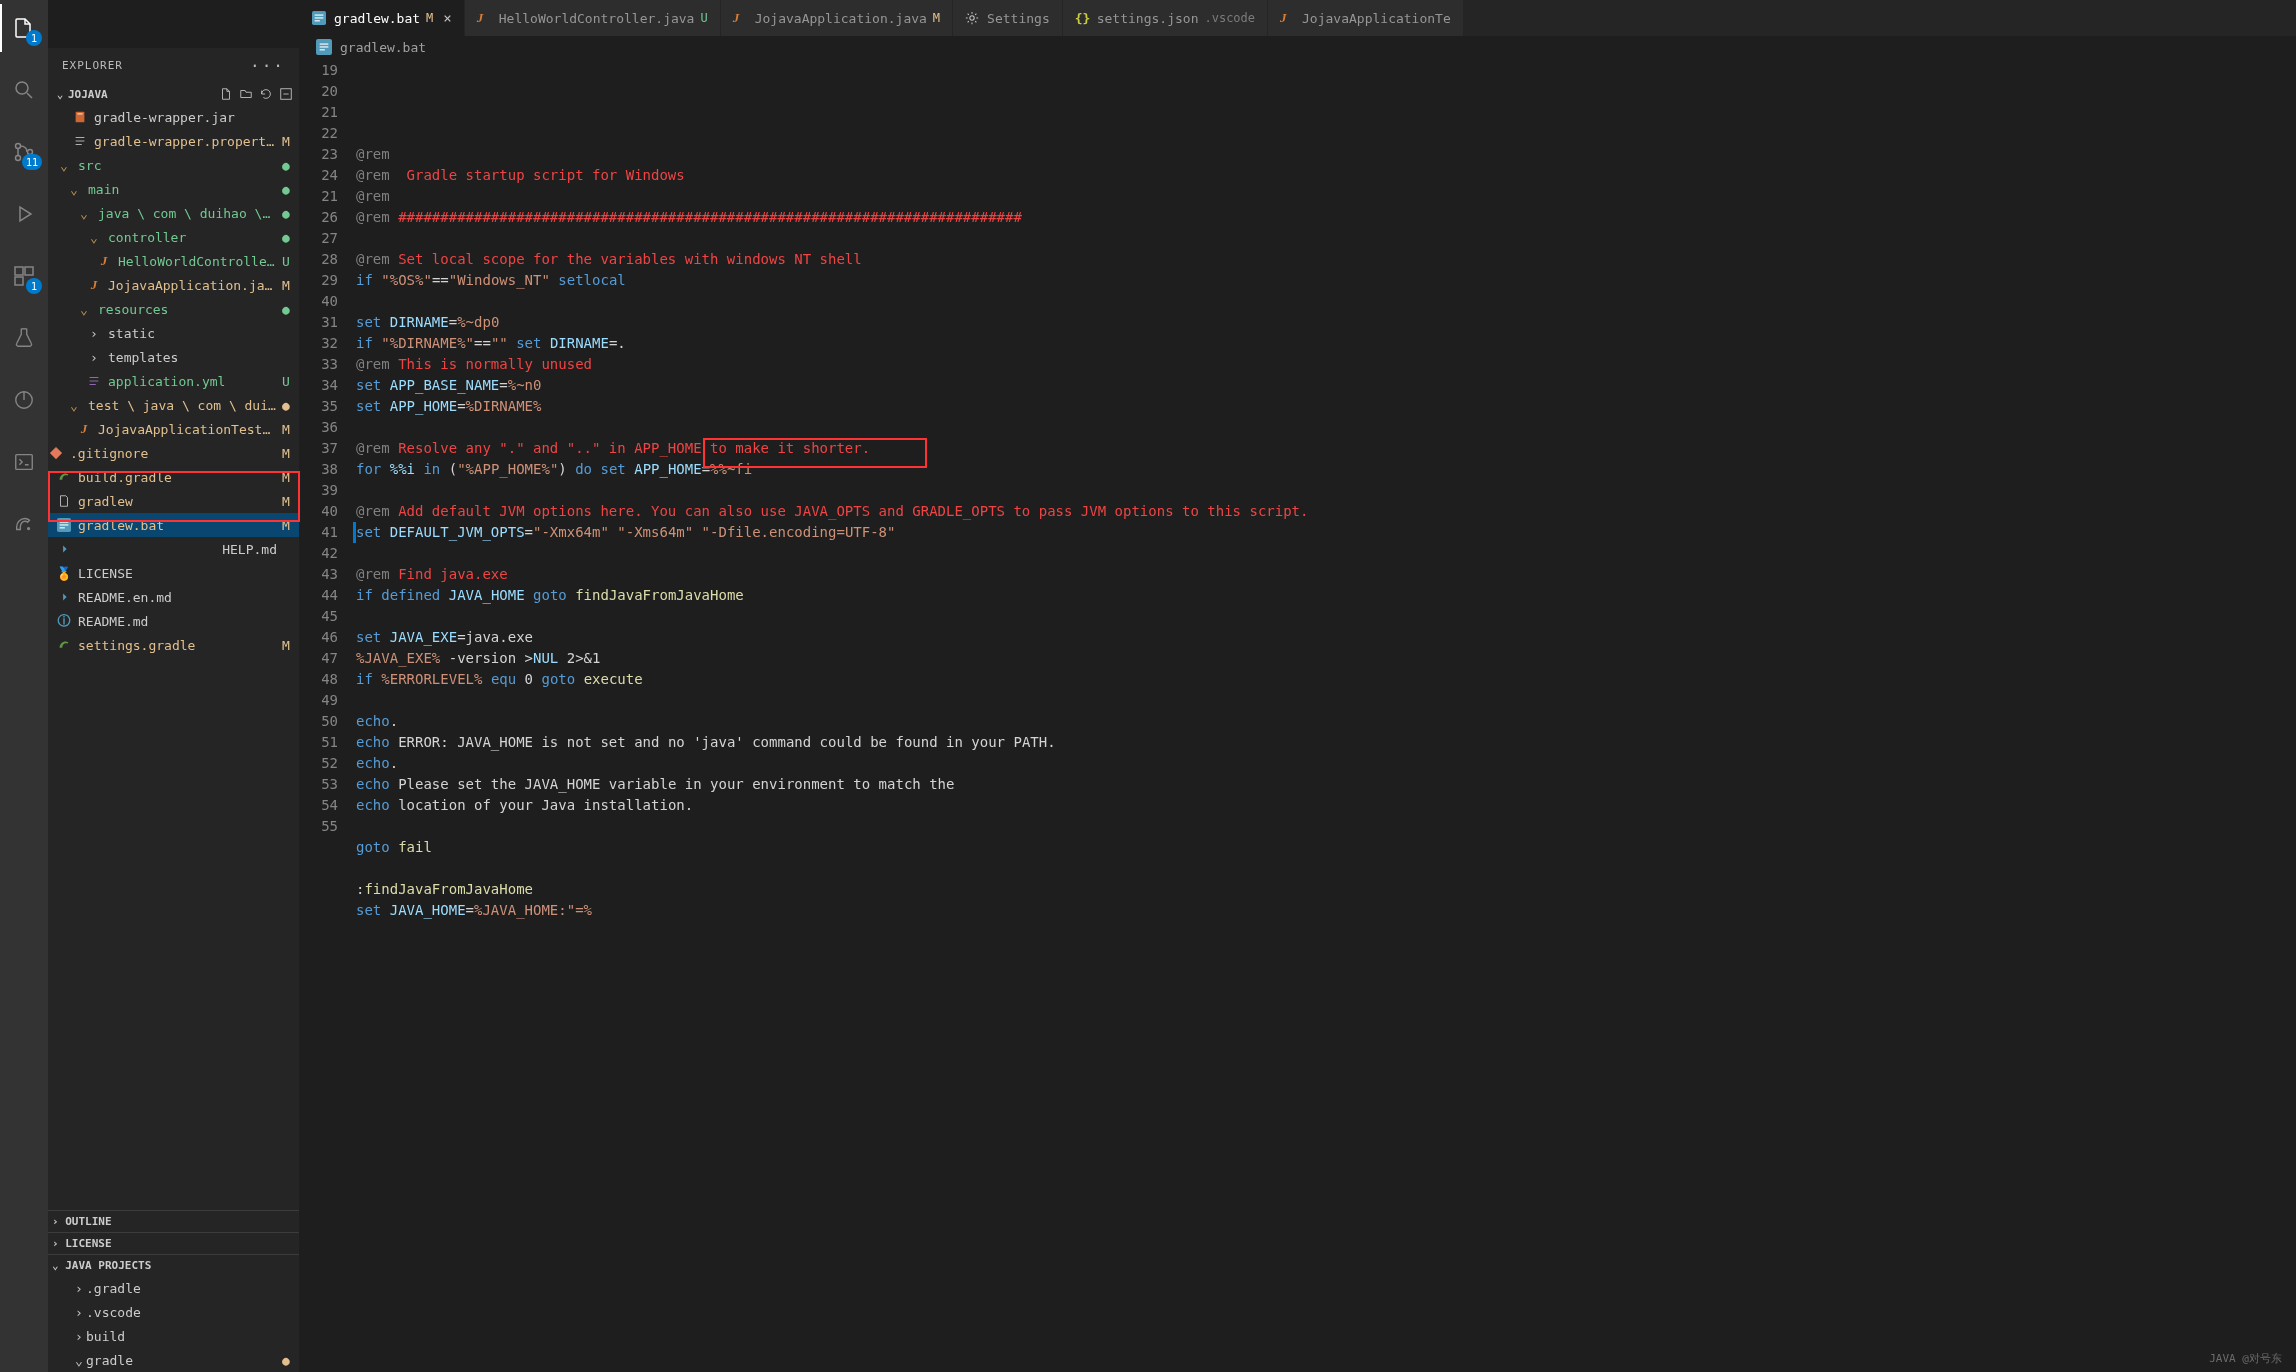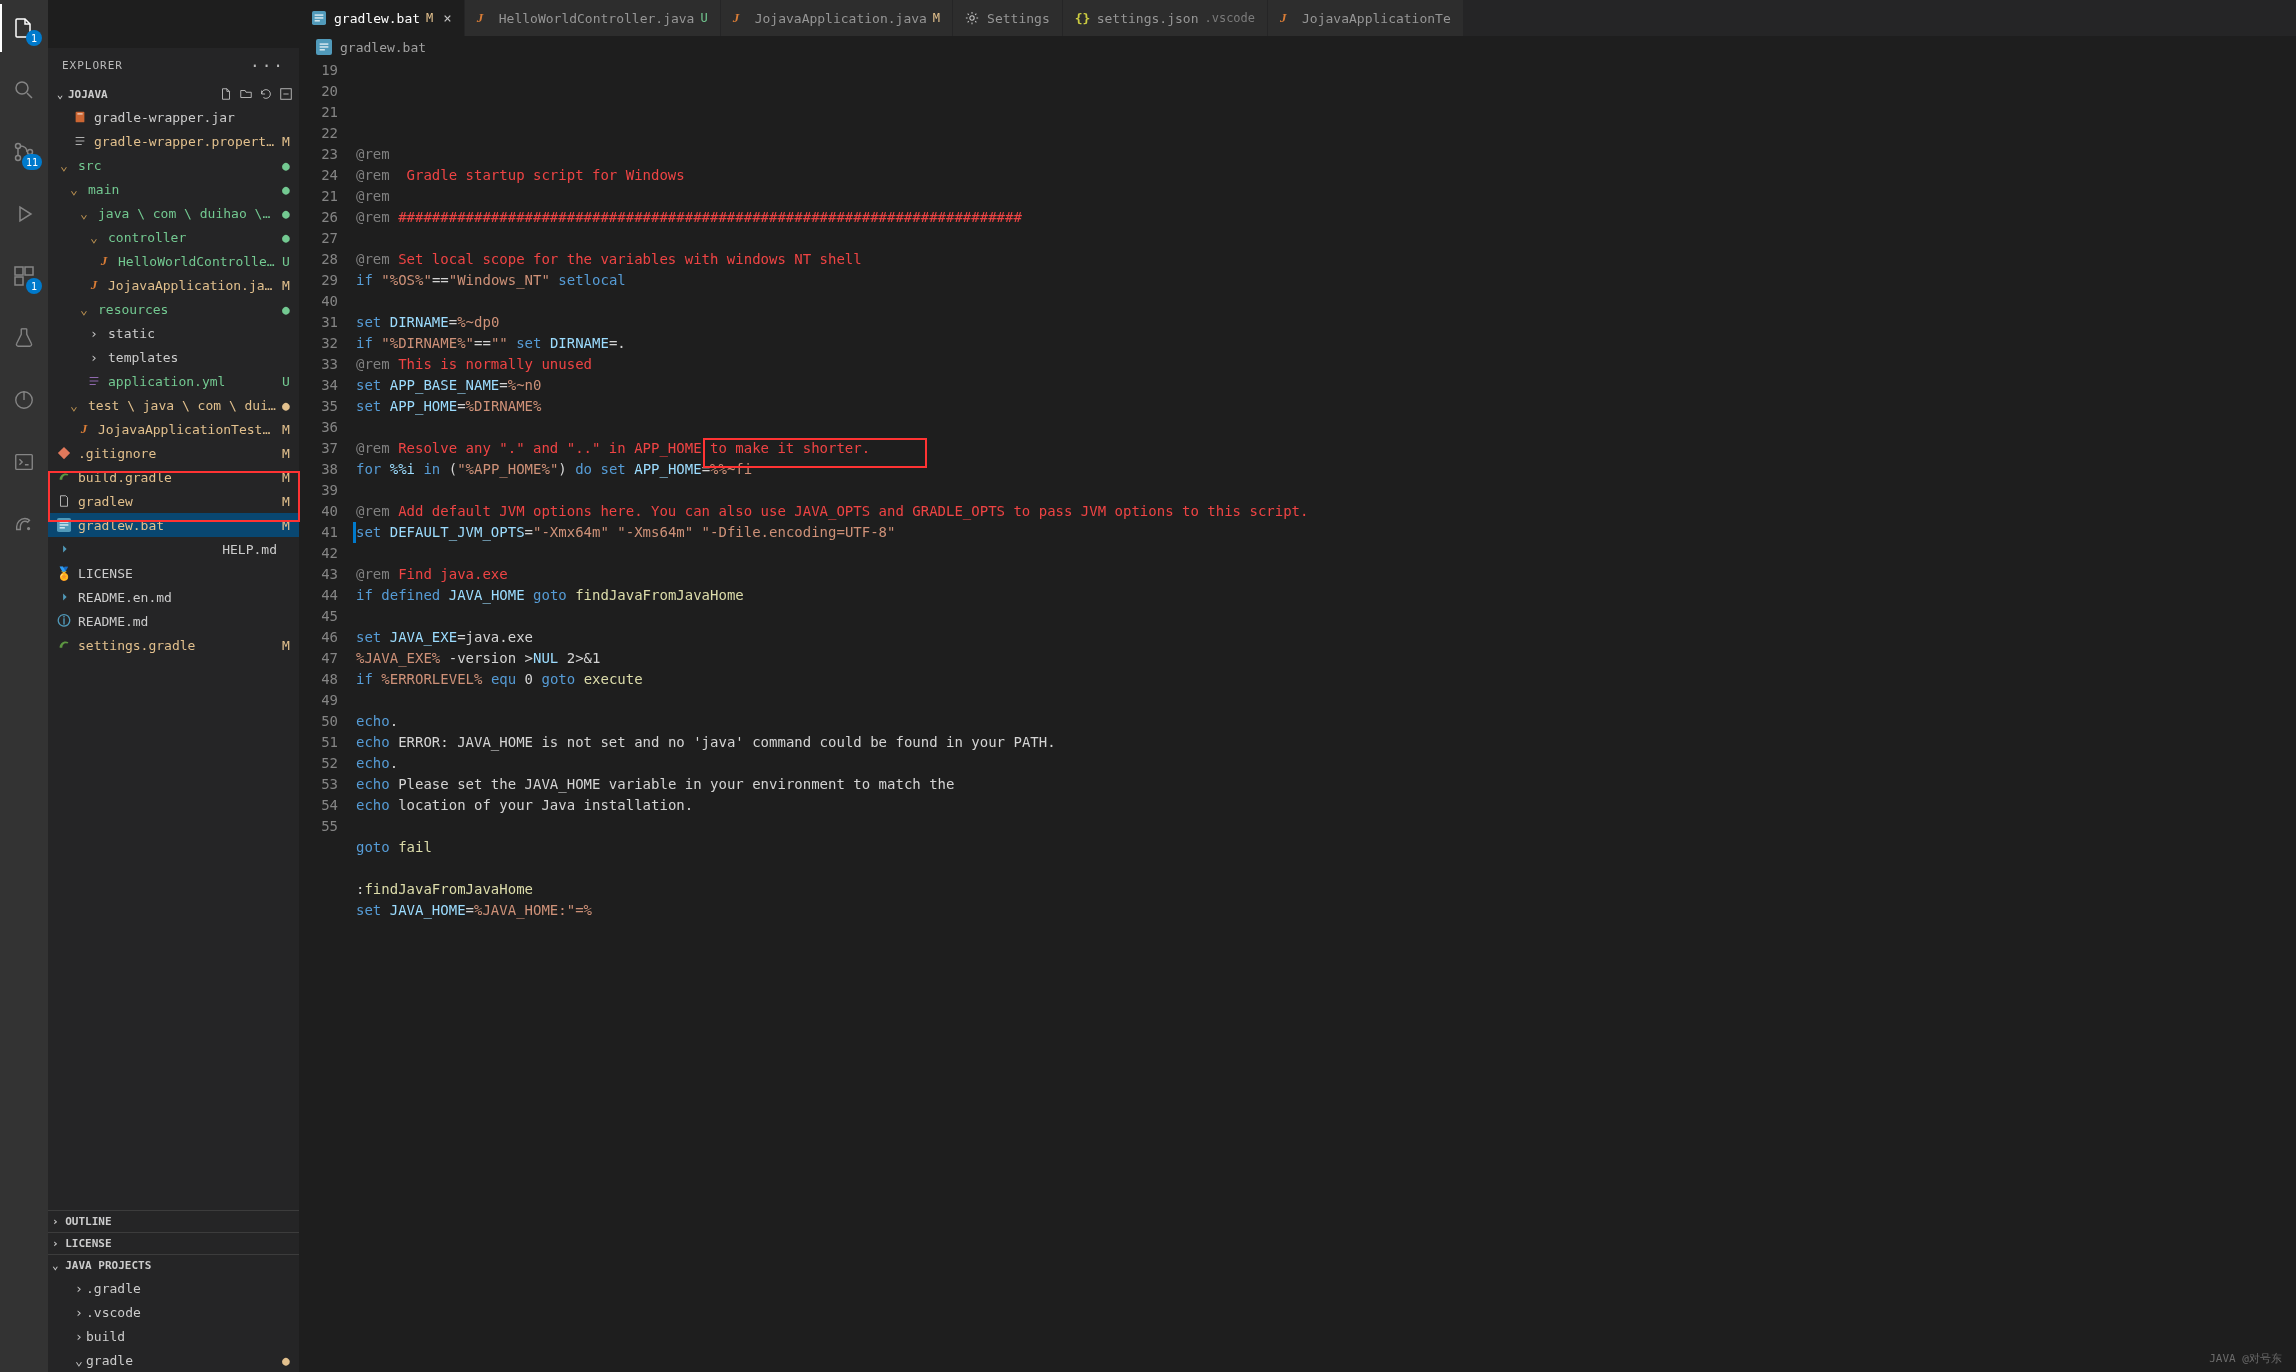--- a/index.html
+++ b/index.html
@@ -262,21 +262,21 @@
           <span class="label folder-name yellow">test \ java \ com \ duihao \ ...</span>
           <span class="status dot dotM"></span>
         </div>
         <div class="tree-item" style="padding-left: 28px;">
           <span class="icon">
             <span class="icon-j">J</span>
           </span>
           <span class="label file-yellow">JojavaApplicationTests.j...</span>
           <span class="status M">M</span>
         </div>
-        <div class="tree-item" style="padding-left: 8px;">
+        <div class="tree-item" style="">
           <span class="icon">
             <svg width="14" height="14" viewBox="0 0 16 16">
               <path d="M8 1 1 8l7 7 7-7z" fill="#e2795b"></path>
             </svg>
           </span>
           <span class="label file-yellow">.gitignore</span>
           <span class="status M">M</span>
         </div>
         <div class="tree-item" style="padding-left: 8px;">
           <span class="icon">

